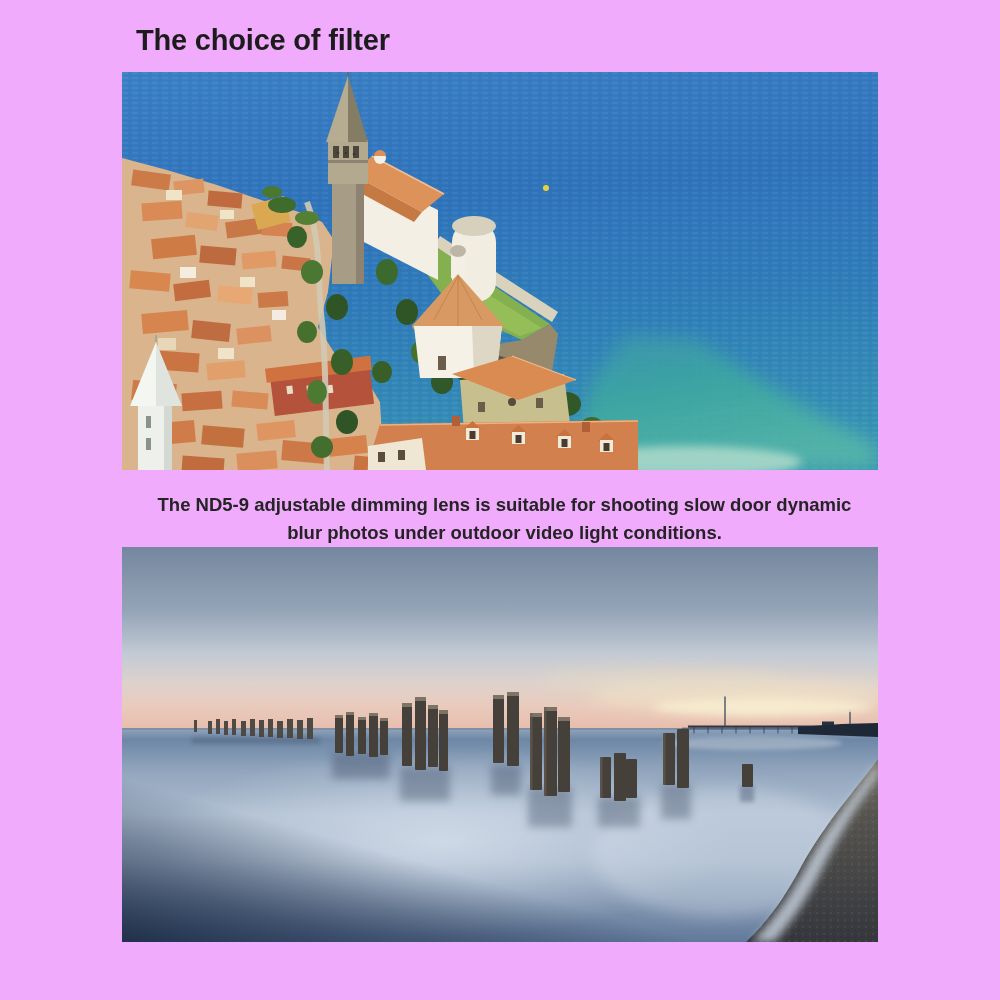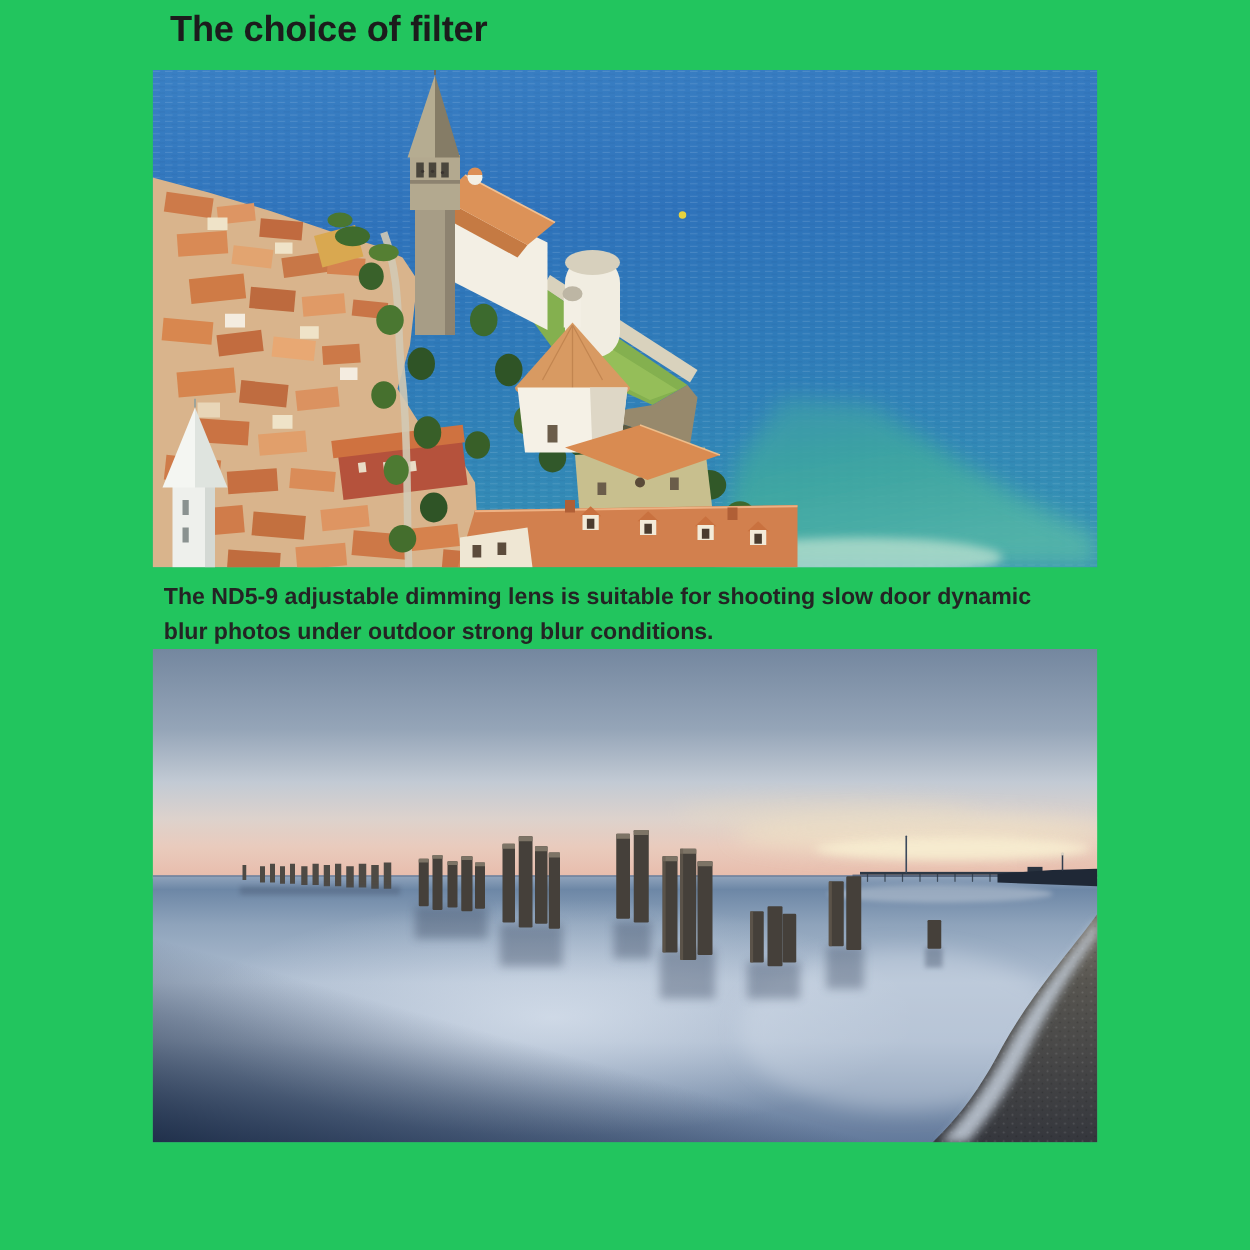--- a/index.html
+++ b/index.html
@@ -1,36 +1,36 @@
 <!DOCTYPE html>
 <html><head>
 <meta charset="utf-8">
 <style>
   html,body{margin:0;padding:0;background:#ffffff;}
   .page{
     position:relative;
     width:1000px;height:1000px;
     overflow:hidden;
-    background:#22c55e;
+    background:#f0abfc;
     font-family:"Liberation Sans","DejaVu Sans",sans-serif;
     color:#1e1e1e;
     box-sizing:border-box;
-    padding:7px 0 0 122px;
+    padding:23px 0 0 122px;
   }
   .content{width:756px;}
   h1.page-title{
     margin:0 0 15px 14px;
     font-size:29px;
     line-height:34px;
     font-weight:bold;
     letter-spacing:-0.2px;
     color:#1c1c1c;
   }
   .desc{margin:0 0 0 9px;}
-  .desc.second{margin-top:9px;}
+  .desc.second{margin-top:21px;text-align:center;}
   .desc-line{
     font-size:18.5px;
     line-height:28px;
     font-weight:bold;
     color:#242424;
   }
   .figure{width:756px;overflow:hidden;line-height:0;}
   .figure svg{display:block;}
 </style>
 </head>
@@ -248,21 +248,21 @@
           <polygon points="34,270 60,334 34,334" fill="#dfe4df"></polygon>
           <line x1="34" y1="270" x2="34" y2="263" stroke="#9aa39a" stroke-width="1.5"></line>
           <rect x="24" y="344" width="5" height="12" fill="#8a9290"></rect>
           <rect x="24" y="366" width="5" height="12" fill="#8a9290"></rect>
         </g>
       </svg>
     </div>
 
     <div class="desc second">
       <div class="desc-line">The ND5-9 adjustable dimming lens is suitable for shooting slow door dynamic</div>
-      <div class="desc-line">blur photos under outdoor strong blur conditions.</div>
+      <div class="desc-line">blur photos under outdoor video light conditions.</div>
     </div>
 
     <div class="figure">
       <svg width="756" height="395" viewBox="0 0 756 395" xmlns="http://www.w3.org/2000/svg">
         <defs>
           <linearGradient id="skyGrad" x1="0" y1="0" x2="0" y2="1">
             <stop offset="0" stop-color="#74879f"></stop>
             <stop offset="0.35" stop-color="#95a5b8"></stop>
             <stop offset="0.58" stop-color="#c2cad4"></stop>
             <stop offset="0.74" stop-color="#ddd2cc"></stop>

